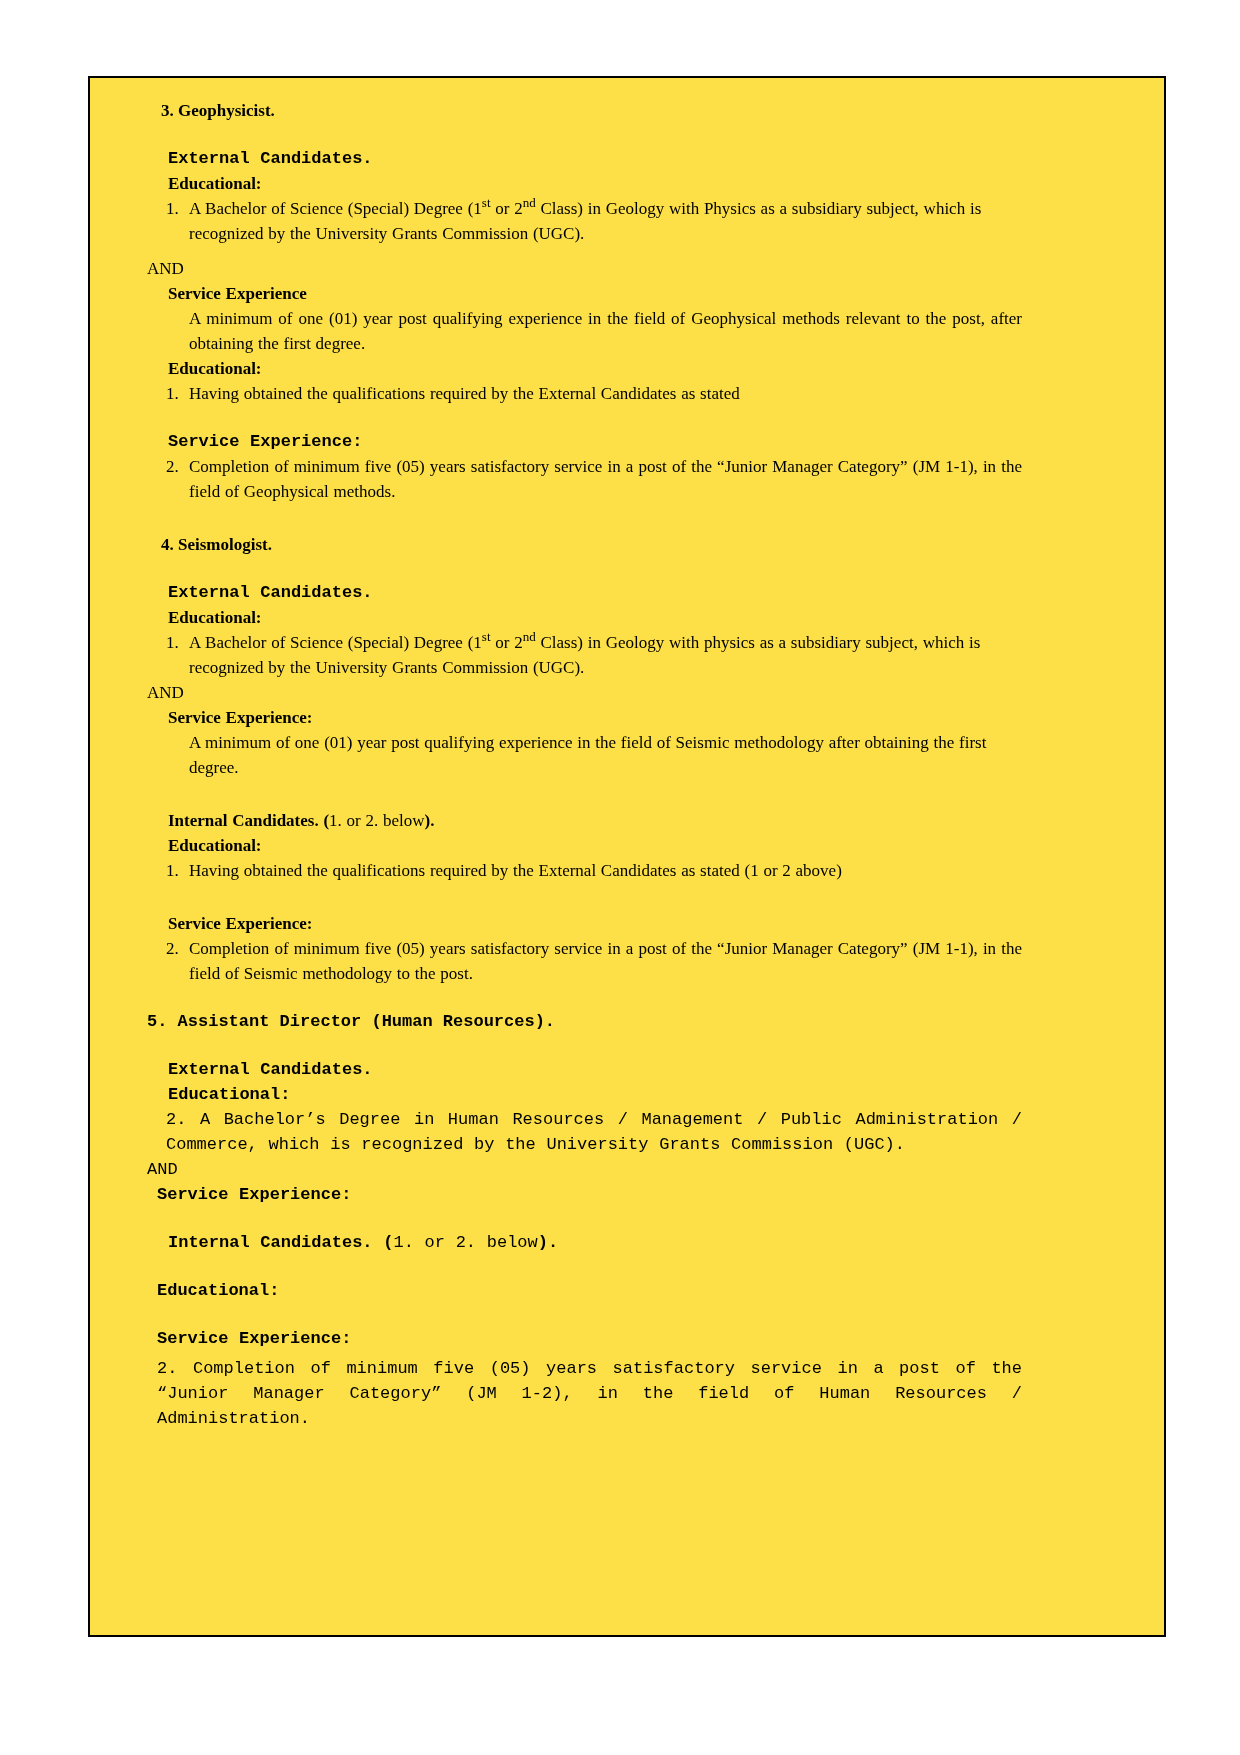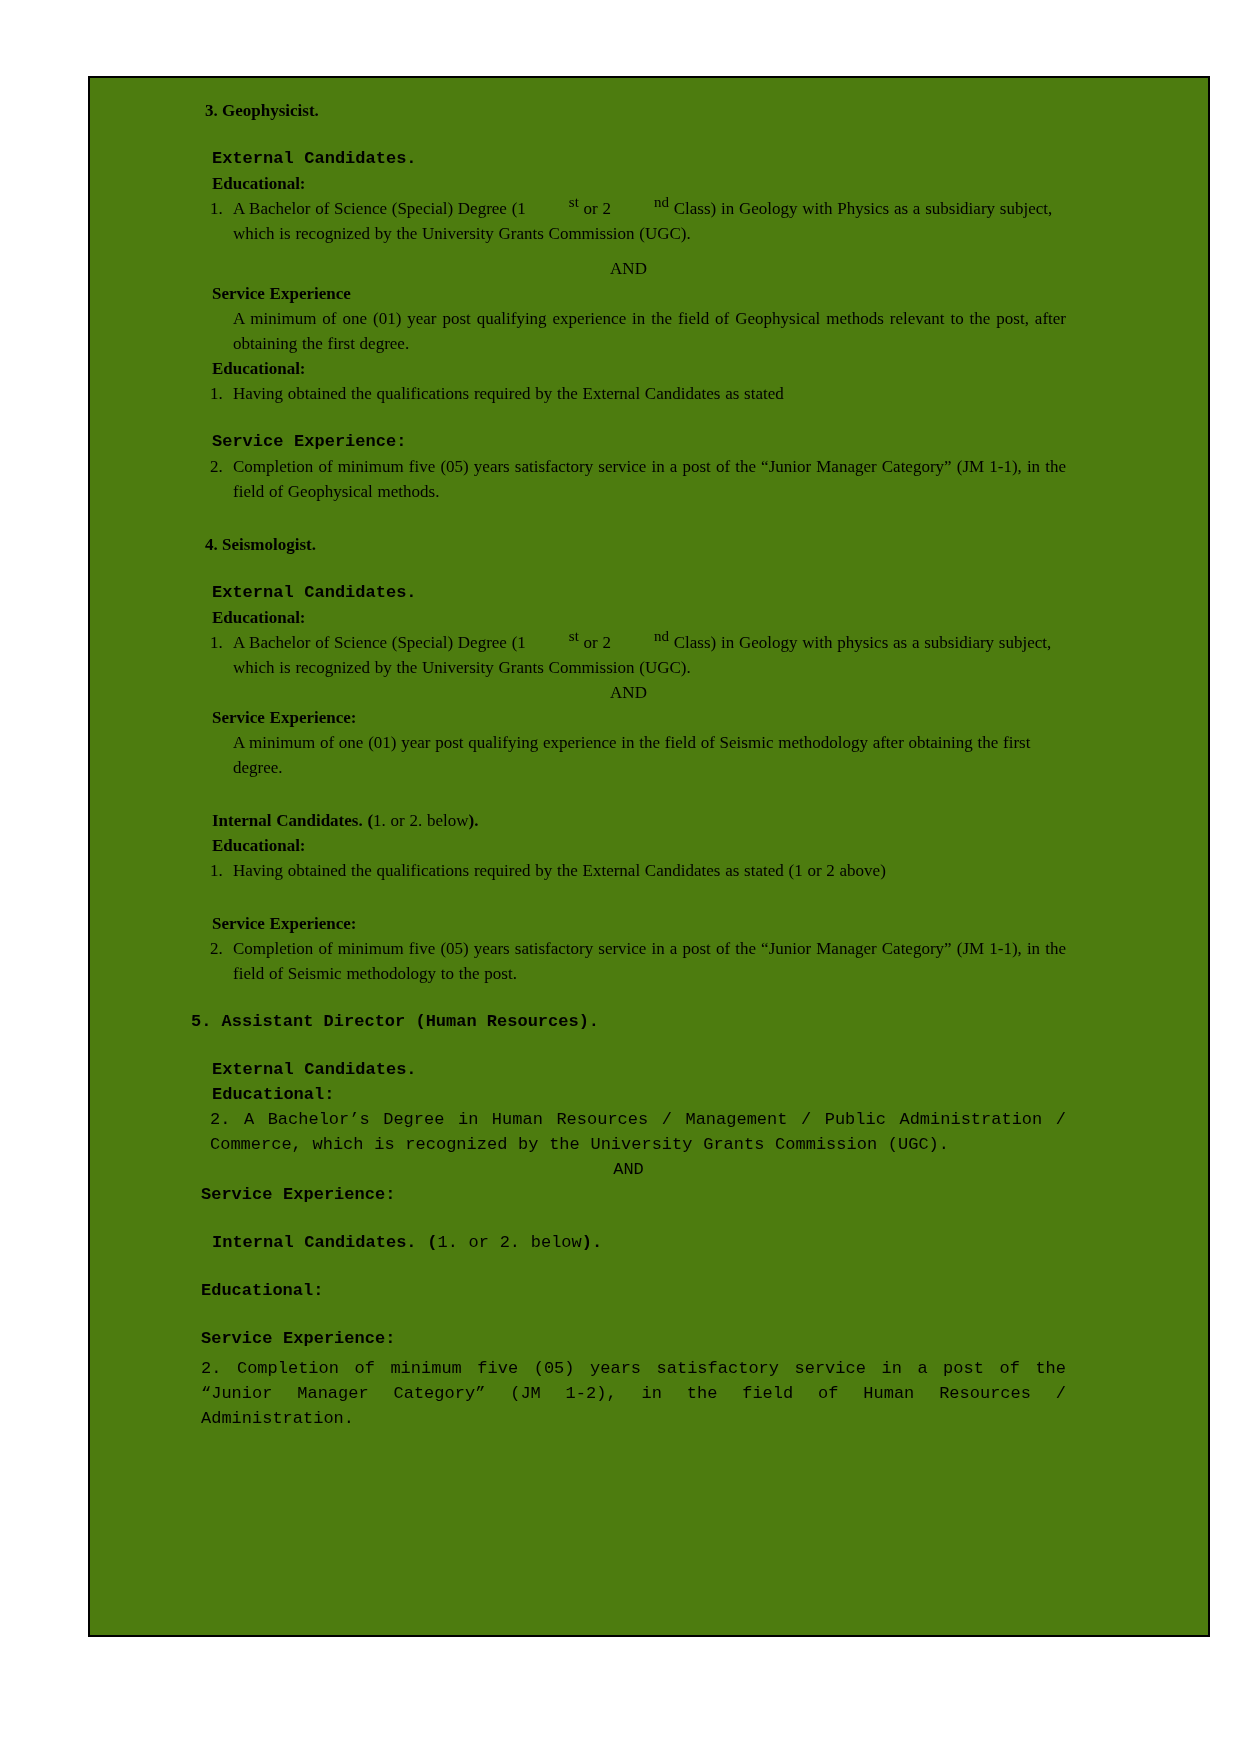--- a/index.html
+++ b/index.html
@@ -12,23 +12,22 @@
     color: #000000;
     -webkit-font-smoothing: antialiased;
   }
   .page-frame {
     position: absolute;
     left: 88px;
     top: 76px;
     width: 1074px;
     height: 1557px;
     border: 2px solid #000000;
-    background: #4d7c0f;
+    background: #fde047;
     box-sizing: content-box;
-    padding-left: 44px;
   }
   .doc-content {
     margin: 20px 0 0 57px;
     width: 875px;
     font-size: 17px;
     line-height: 25px;
   }
   .b { font-weight: bold; }
   .ind0 { margin-left: 0; }
   .ind1 { margin-left: 10px; }
@@ -37,22 +36,22 @@
   .ind4 { margin-left: 21px; }
   .ind5 { margin-left: 42px; }
   .sp-s { margin-top: 5px; }
   .sp-h { margin-top: 10px; }
   .sp-1 { margin-top: 23px; font-family: Liberation Mono, monospace; }
   .sp-2 { margin-top: 28px; }
   .item { display: flex; }
   .num { width: 23px; flex: 0 0 23px; }
   .itext { flex: 1 1 auto; }
   .justify { text-align: justify; }
-  .center-line { text-align: center; }
-  sup { font-size: 15px; line-height: 0; vertical-align: super; margin-left: 43px; }
+  .center-line { }
+  sup { font-size: 13px; line-height: 0; vertical-align: super; }
   .para, .itext, .line, .label-line { word-spacing: 0.5px; }
 </style>
 </head>
 <body>
 
 <div class="page-frame">
   <div class="doc-content">
       <div class="section">
         <div class="b ind2">3. Geophysicist.</div>
         <div class="b label-line ind4 sp-1">External Candidates.</div>

